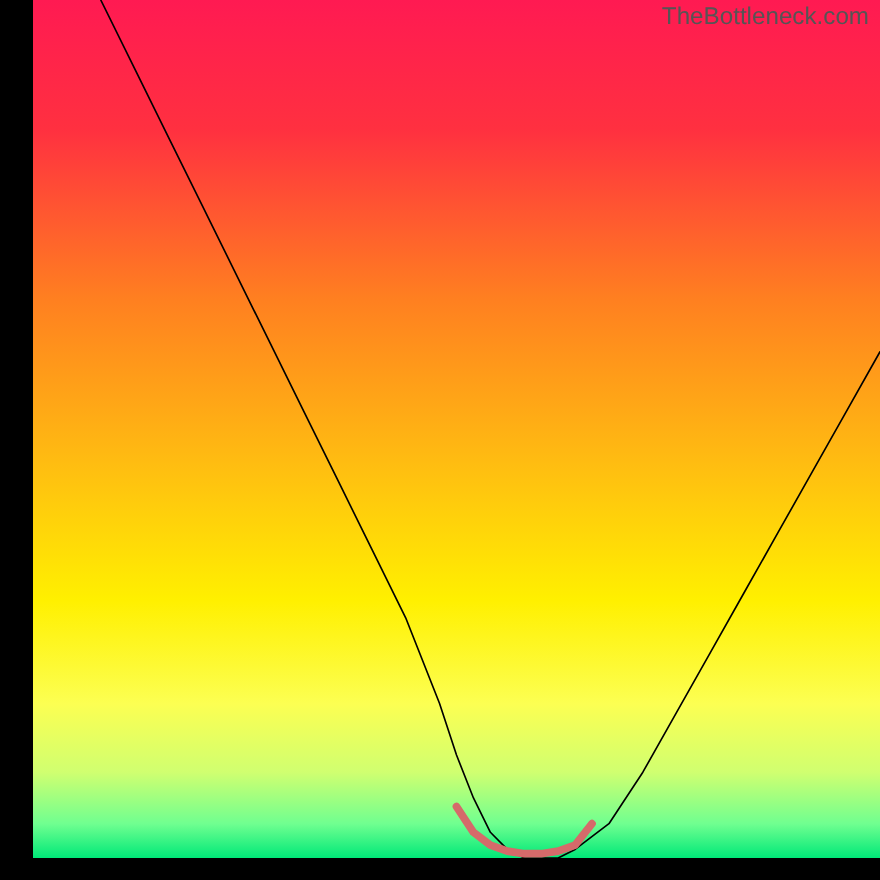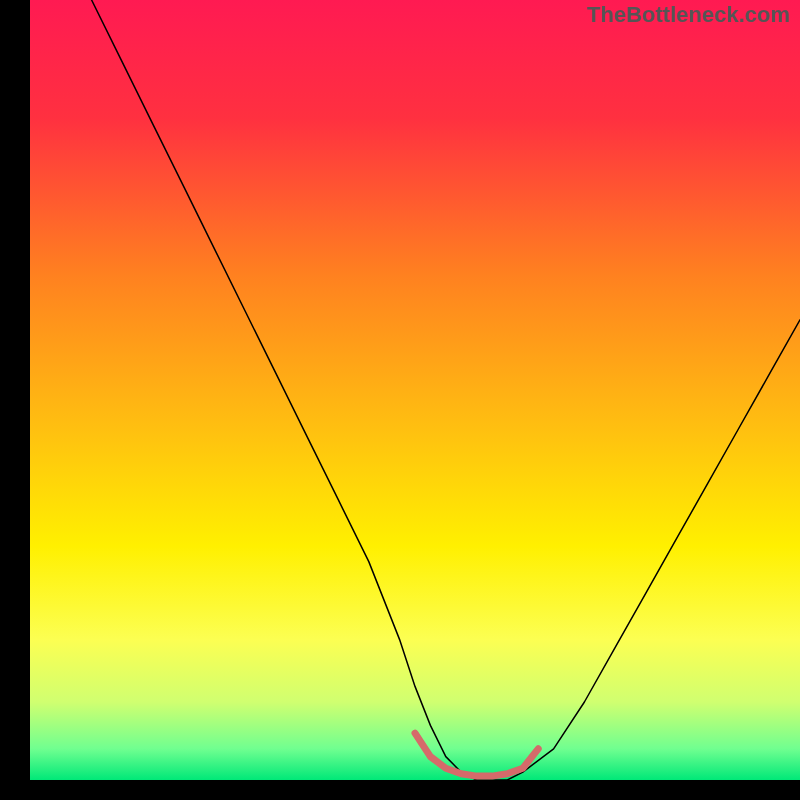--- a/index.html
+++ b/index.html
@@ -18,21 +18,21 @@
     width: 800px;
     height: 800px;
   }
   .watermark {
     position: absolute;
     top: 2px;
     right: 10px;
     color: #555;
     font-family: Arial, sans-serif;
     font-size: 22px;
-    font-weight: 700;
+    font-weight: 400;
     z-index: 10;
   }
 </style>
 </head>
 <body>
 
 <div class="chart-container">
   <svg id="chart-svg" width="800" height="800">
       <defs>
         <linearGradient id="bg-grad" x1="0" y1="0" x2="0" y2="1">

